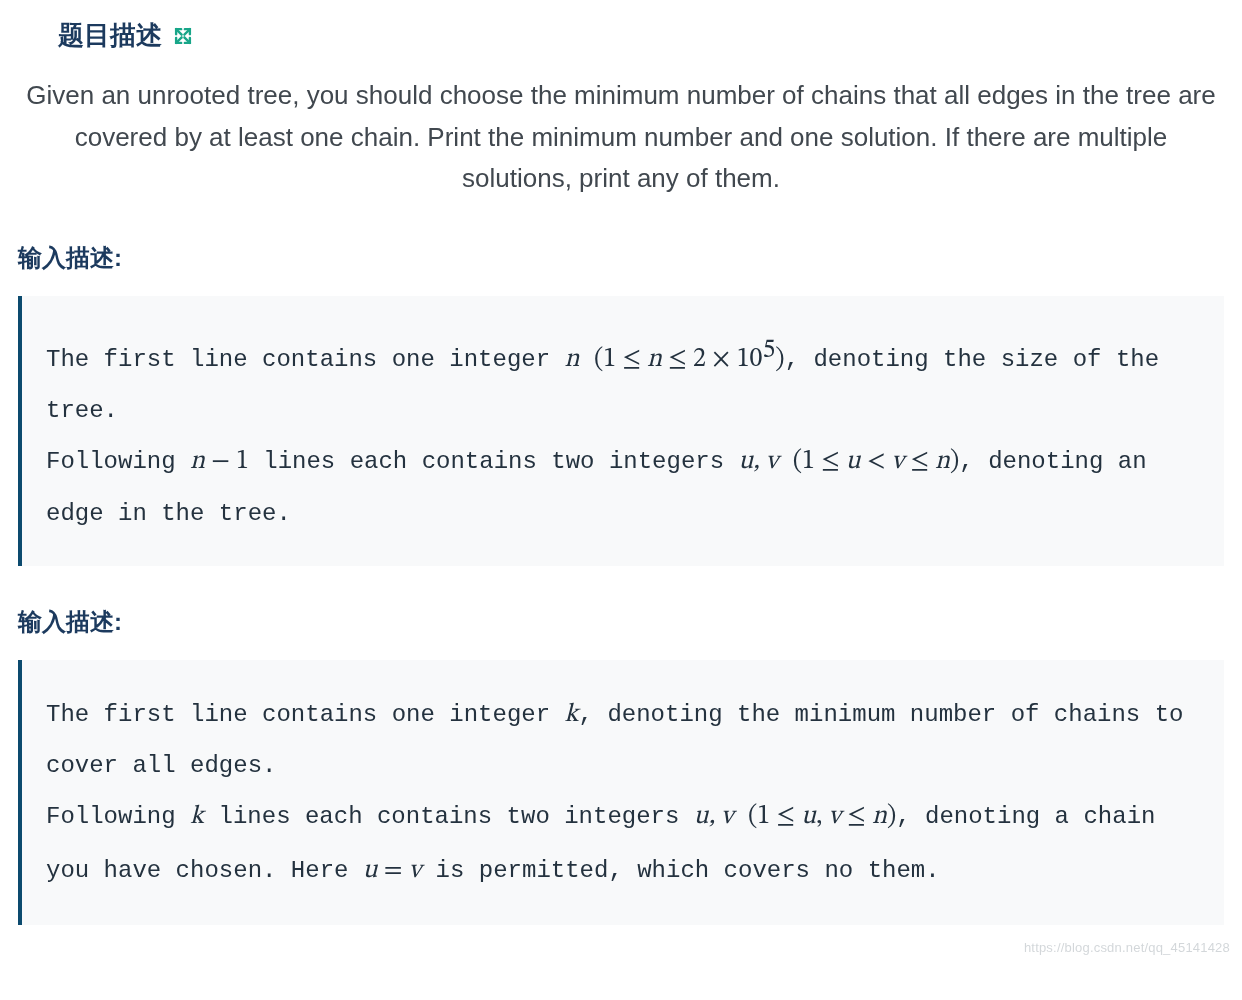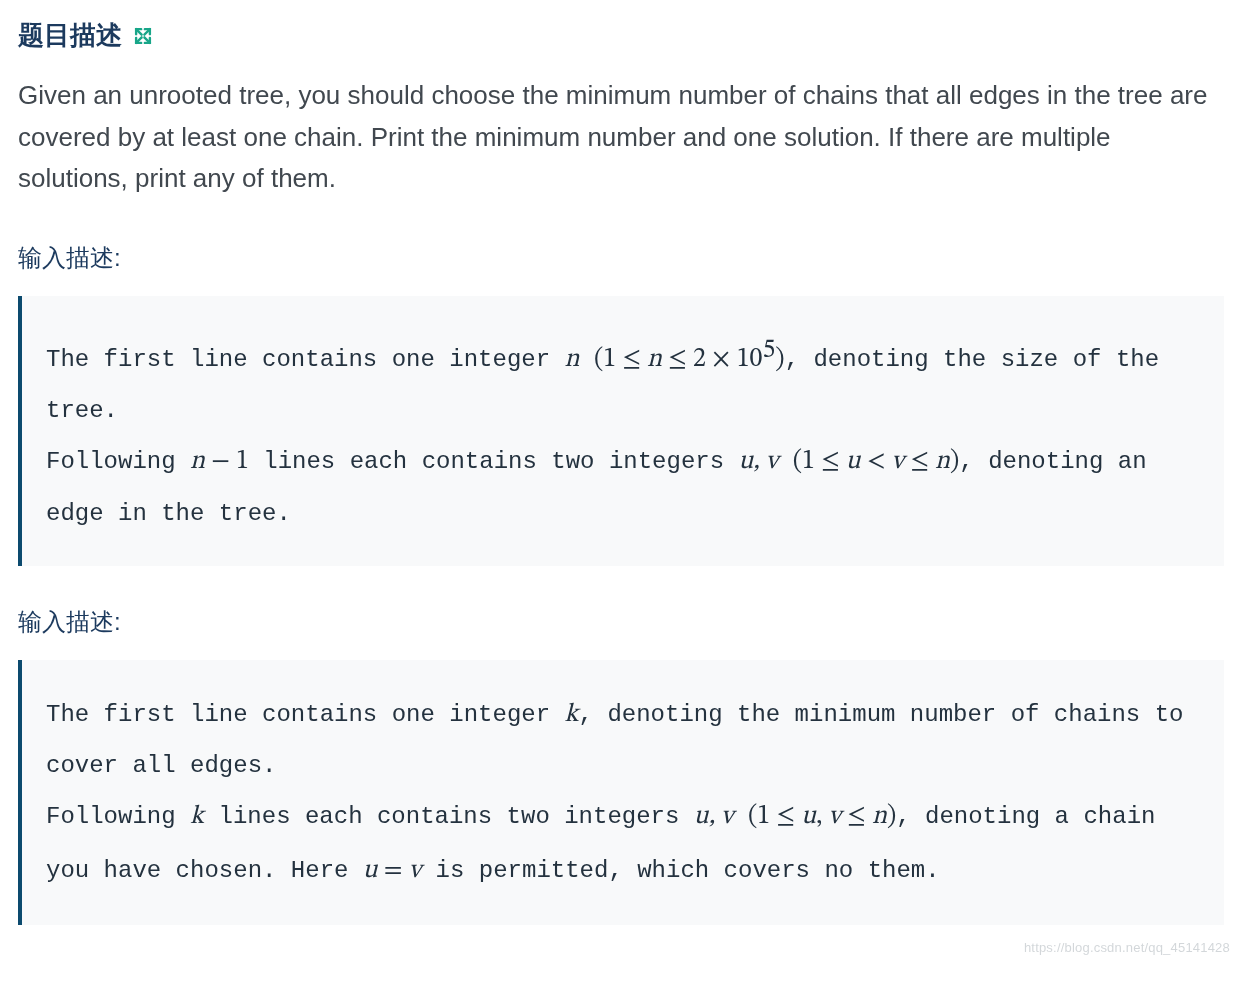--- a/index.html
+++ b/index.html
@@ -16,38 +16,40 @@
     font-size: 26px;
     font-weight: 700;
     color: #1c3a5e;
     margin: 0 0 22px 0;
     display: flex;
     align-items: center;
     gap: 10px;
   }
   h2.section-title .title-text {
     color: #1c3a5e;
+    margin-left: 40px;
   }
   .expand-icon {
     width: 22px;
     height: 22px;
     color: #18a689;
     display: inline-flex;
     align-items: center;
     justify-content: center;
   }
   .problem-body {
     font-size: 26px;
     line-height: 1.6;
     color: #41484f;
     margin-bottom: 42px;
+    text-align: center;
   }
   h3.subsection-title {
     font-size: 24px;
-    font-weight: 400;
+    font-weight: 700;
     color: #1c3a5e;
     margin: 0 0 22px 0;
   }
   .code-block {
     background: #f8f9fa;
     border-left: 4px solid #0c4a6e;
     padding: 28px 24px 28px 24px;
     font-family: "SFMono-Regular", Consolas, "Liberation Mono", Menlo, Courier, monospace;
     font-size: 24px;
     line-height: 2.05;

